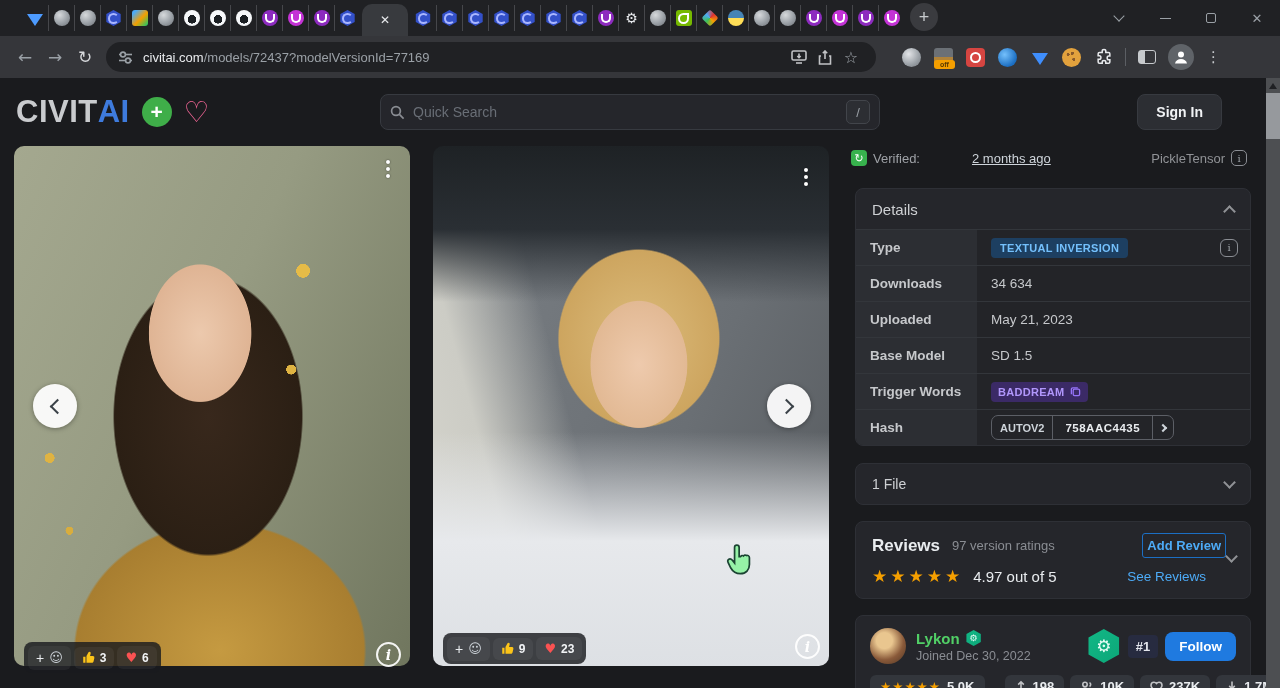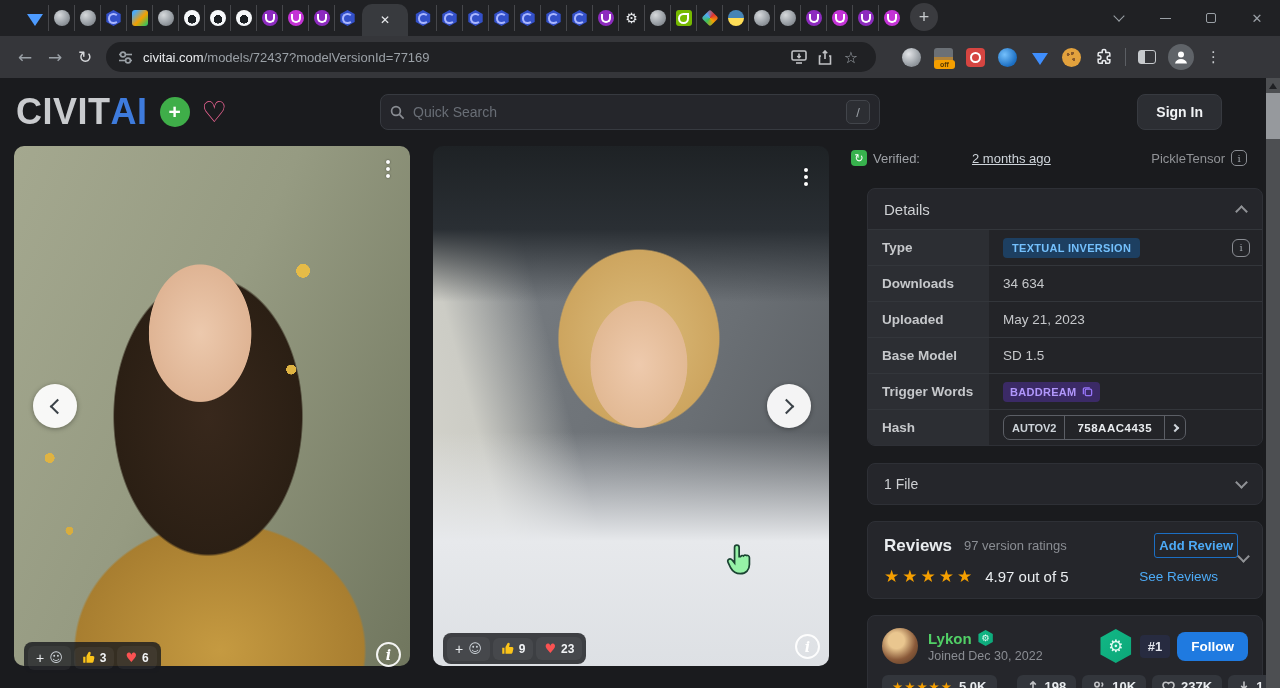--- a/index.html
+++ b/index.html
@@ -84,21 +84,21 @@
   .kebab { color:#c7cacd; font-size:15px; margin-left:12px; }
 
   
   .page { position:absolute; top:78px; left:0; right:0; bottom:0; background:#1a1b1e; }
   .pg-scrollbar { position:absolute; right:0; top:0; bottom:0; width:14px; background:#4d4f52; z-index:50; }
   .pg-sb-arrow { width:0; height:0; border-left:4px solid transparent; border-right:4px solid transparent;
     border-bottom:6px solid #1f2023; margin:5px auto 4px; }
   .pg-sb-thumb { width:14px; height:46px; background:#96999d; }
 
   .site-header { position:absolute; top:0; left:0; right:14px; height:68px; display:flex; align-items:center; }
-  .logo { margin-left:16px; font-size:36px; font-weight:900; letter-spacing:.5px; display:flex; }
+  .logo { margin-left:16px; font-size:31px; font-weight:900; letter-spacing:.5px; display:flex; }
   .logo-civit { color:#c9cbce; } .logo-ai { color:#3e7bdd; }
   .logo-plus { width:30px; height:30px; border-radius:50%; background:#3fae49; color:#fff; font-size:21px;
     font-weight:700; display:flex; align-items:center; justify-content:center; margin-left:12px; }
   .logo-heart { color:#f06595; font-size:29px; margin-left:12px; line-height:28px; }
   .search { position:absolute; left:380px; top:16px; width:500px; height:36px; background:#25262b;
     border:1px solid #373a40; border-radius:8px; display:flex; align-items:center; padding:0 9px; }
   .search-ph { color:#696e76; font-size:14px; margin-left:8px; flex:1; }
   .search-key { width:24px; height:24px; background:#2c2e33; border:1px solid #42454b; border-radius:5px;
     color:#9aa0a6; font-size:13px; display:flex; align-items:center; justify-content:center; }
   .signin { position:absolute; right:44px; top:16px; height:36px; padding:0 18px; background:#2c2e33;
@@ -150,21 +150,21 @@
   .vr-left { display:flex; align-items:center; gap:6px; }
   .shield { width:16px; height:16px; background:#37b24d; border-radius:4px; color:#fff;
     display:flex; align-items:center; justify-content:center; font-size:11px; }
   .vlabel { color:#9ea1a6; }
   .vlink { color:#ced4da; text-decoration:underline;margin-left:46px; }
   .vr-right { display:flex; align-items:center; gap:6px; color:#909296; }
   .i-ico { width:16px; height:16px; border:1.4px solid #8a8d93; border-radius:5px; color:#9aa0a6;
     display:flex; align-items:center; justify-content:center; flex:0 0 16px; }
   .i-ico::after { content:"i"; font-size:10px; font-family:"DejaVu Serif",serif; }
 
-  .card { position:absolute; left:16px; width:396px; background:#25262b; border:1px solid #2e3036; border-radius:8px; }
+  .card { position:absolute; left:4px; width:396px; background:#25262b; border:1px solid #2e3036; border-radius:8px; }
   .card-head { height:40px; display:flex; align-items:center; justify-content:space-between; padding:0 16px;
     color:#ced0d3; font-size:15px; }
   .chev { width:9px; height:9px; border-right:2px solid #909296; border-bottom:2px solid #909296; }
   .chev-down { transform:rotate(45deg); margin-top:-4px; }
   .chev-up { transform:rotate(-135deg); margin-top:4px; }
 
   .details-card { top:42px; }
   .drow { display:flex; height:36px; border-top:1px solid #33363b; }
   .dlabel { width:121px; background:#2c2e33; padding-left:14px; display:flex; align-items:center;
     font-weight:600; font-size:13.5px; color:#c6c8cb; }

